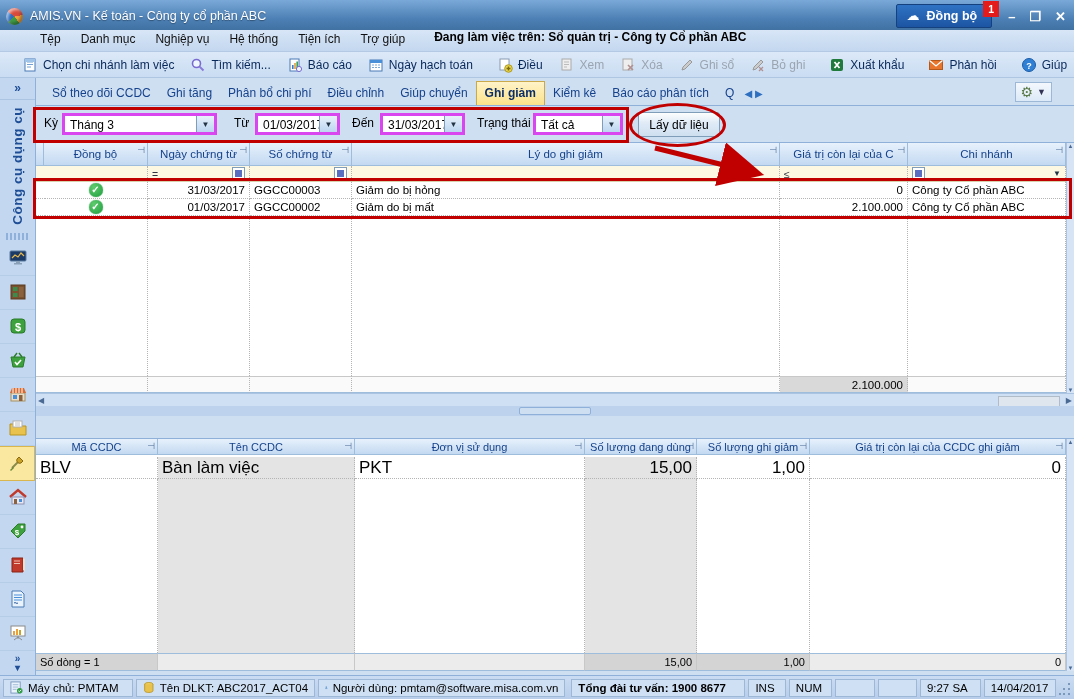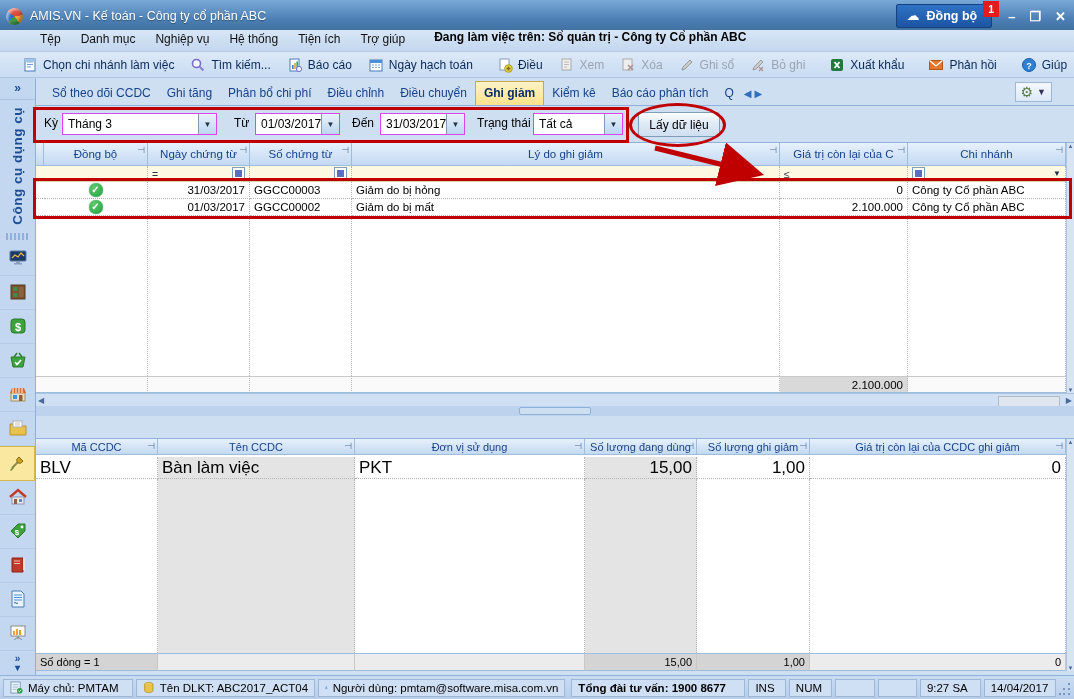--- a/index.html
+++ b/index.html
@@ -52,22 +52,22 @@
     padding-left:8px;border-bottom:1px solid #8fb0d8;background:#cfdff2}
   .tab{padding:4px 8px 5px;color:#15428b;font-size:12px;white-space:nowrap}
   .tab.active{background:linear-gradient(#fff3c8,#fbe28a);border:1px solid #caa84c;border-bottom:none;font-weight:bold;color:#0c2d66}
   .tab-nav{display:flex;gap:3px;margin:0 4px 6px 2px;color:#2f6fc0;font-size:10px}
   .gear-btn{margin-left:auto;margin-bottom:3px;margin-right:22px;border:1px solid #9db8d6;background:linear-gradient(#f4f8fd,#dce9f8);
     padding:1px 5px;display:flex;align-items:center;gap:4px;color:#5a7a4a;font-size:14px}
   .gear-caret{font-size:9px;color:#335}
   
   .filter-row{position:absolute;left:0;top:28px;width:1038px;height:36px;background:#cfdff2}
   .f-label{position:absolute;top:10px;color:#000}
-  .f-select{position:absolute;top:7px;height:22px;box-sizing:border-box;border:1px solid #d946ef;background:#fff;
-    display:flex;align-items:center;font-size:12px}
+  .f-select{position:absolute;top:7px;height:22px;box-sizing:border-box;border:3px solid #d946ef;background:#fff;
+    display:flex;align-items:flex-end;font-size:12px}
   .f-select .val{flex:1;padding:0 5px;white-space:nowrap;overflow:hidden}
   .f-select .dd{width:17px;height:100%;background:linear-gradient(#e8f1fb,#bcd6f0);border-left:1px solid #7f9db9;
     display:flex;align-items:center;justify-content:center;font-size:8px;color:#234}
   .load-btn{position:absolute;top:6px;left:602px;width:82px;height:25px;box-sizing:border-box;border:1px solid #7f9db9;border-radius:3px;
     background:linear-gradient(#fdfefe,#dfeaf6 45%,#cfdff0);display:flex;align-items:center;justify-content:center;font-size:12px}
   
   .hdr-cell{box-sizing:border-box;background:linear-gradient(#e7f1fc,#c3d9f1);border-right:1px solid #9ebcdb;border-bottom:1px solid #9ebcdb;
     color:#15428b;font-size:11.5px;display:flex;align-items:center;justify-content:center;position:relative;white-space:nowrap;overflow:hidden}
   .pin{position:absolute;right:2px;top:2px;color:#4a6a94;font-size:9px}
   .cell{box-sizing:border-box;border-right:1px dotted #b4b4b4;padding:0 4px;white-space:nowrap;overflow:hidden;display:flex;align-items:center}
@@ -364,21 +364,21 @@
   </div>
 </div>
 
 <div class="content">
 
   <div class="tabs-row">
     <span class="tab">Sổ theo dõi CCDC</span>
     <span class="tab">Ghi tăng</span>
     <span class="tab">Phân bổ chi phí</span>
     <span class="tab">Điều chỉnh</span>
-    <span class="tab">Điều chuyển</span>
+    <span class="tab">Giúp chuyển</span>
     <span class="tab active">Ghi giảm</span>
     <span class="tab">Kiểm kê</span>
     <span class="tab">Báo cáo phân tích</span>
     <span class="tab">Q</span>
     <span class="tab-nav">
       <span>◀</span>
       <span>▶</span>
     </span>
     <div class="gear-btn">
       <span>⚙</span>

